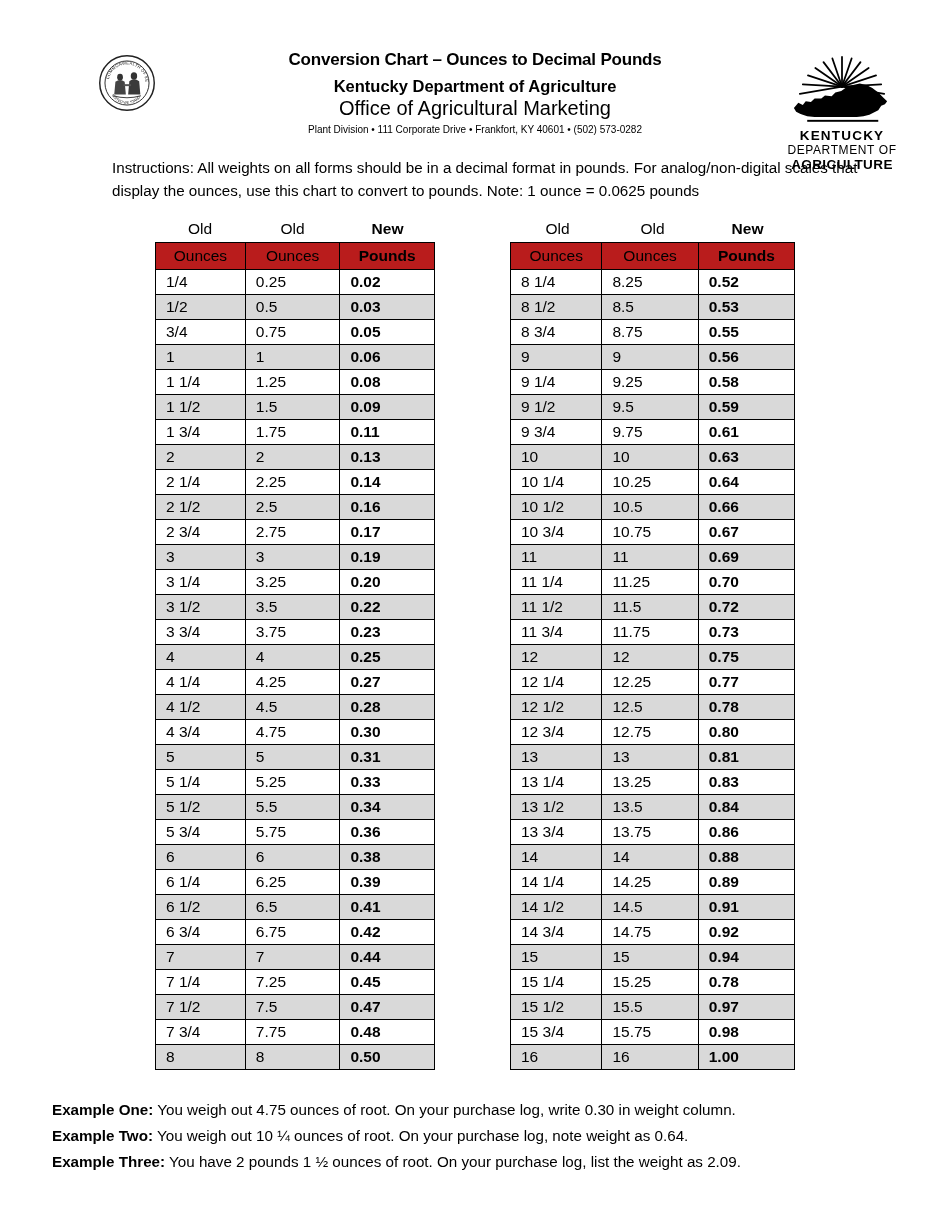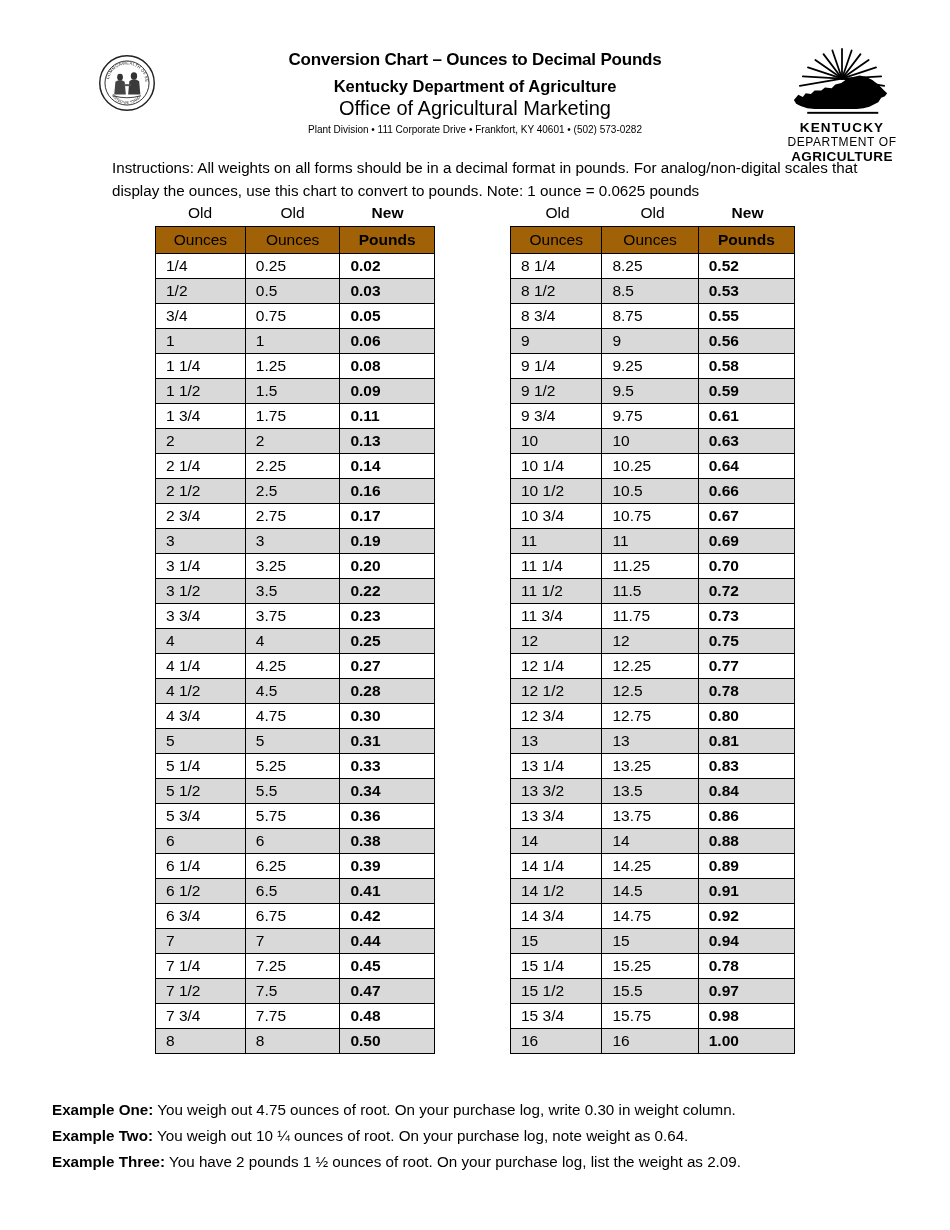--- a/index.html
+++ b/index.html
@@ -26,21 +26,21 @@
   .seal {
     position: absolute;
     left: 98px;
     top: 54px;
     width: 58px;
     height: 58px;
   }
   .kda-logo {
     position: absolute;
     right: 52px;
-    top: 46px;
+    top: 54px;
     width: 112px;
     height: 120px;
     text-align: center;
   }
   .kda-logo .kda-mark {
     width: 112px;
     height: 74px;
     display: block;
   }
   .kda-logo .kda-l1 {
@@ -91,21 +91,21 @@
   .instructions {
     margin: 16px 92px 0 112px;
     font-size: 15.2px;
     line-height: 23px;
     text-align: left;
   }
 
   
   .tables-wrap {
     position: relative;
-    margin-top: 0;
+    margin-top: 16px;
     height: 860px;
   }
   .table-col {
     position: absolute;
     top: 0;
   }
   .table-col.left  { left: 155px; width: 280px; }
   .table-col.right { left: 510px; width: 285px; }
 
   .supercols {
@@ -137,21 +137,21 @@
     padding: 0 0 0 10px;
     font-size: 15.5px;
     font-weight: normal;
     color: #000;
     text-align: left;
     vertical-align: middle;
     box-sizing: border-box;
     white-space: nowrap;
   }
   table.conv thead th {
-    background: #a16207;
+    background: #b91c1c;
     height: 27px;
     text-align: center;
     padding: 0;
   }
   table.conv thead th.bold { font-weight: bold; }
   table.conv tr.shaded td { background: #d9d9d9; }
   table.conv td.c-new {
     font-weight: bold;
   }
   
@@ -543,21 +543,21 @@
             <td class="c-old-frac">13</td>
             <td class="c-old-dec">13</td>
             <td class="c-new">0.81</td>
           </tr>
           <tr>
             <td class="c-old-frac">13 1/4</td>
             <td class="c-old-dec">13.25</td>
             <td class="c-new">0.83</td>
           </tr>
           <tr class="shaded">
-            <td class="c-old-frac">13 3/2</td>
+            <td class="c-old-frac">13 1/2</td>
             <td class="c-old-dec">13.5</td>
             <td class="c-new">0.84</td>
           </tr>
           <tr>
             <td class="c-old-frac">13 3/4</td>
             <td class="c-old-dec">13.75</td>
             <td class="c-new">0.86</td>
           </tr>
           <tr class="shaded">
             <td class="c-old-frac">14</td>

